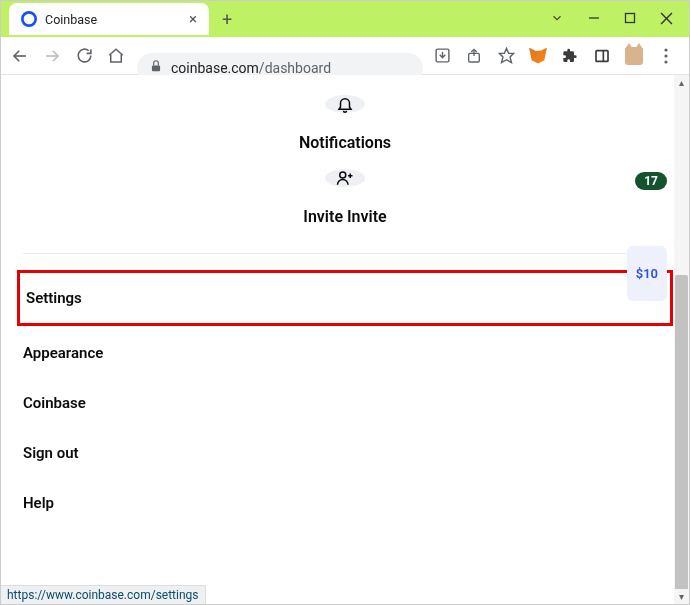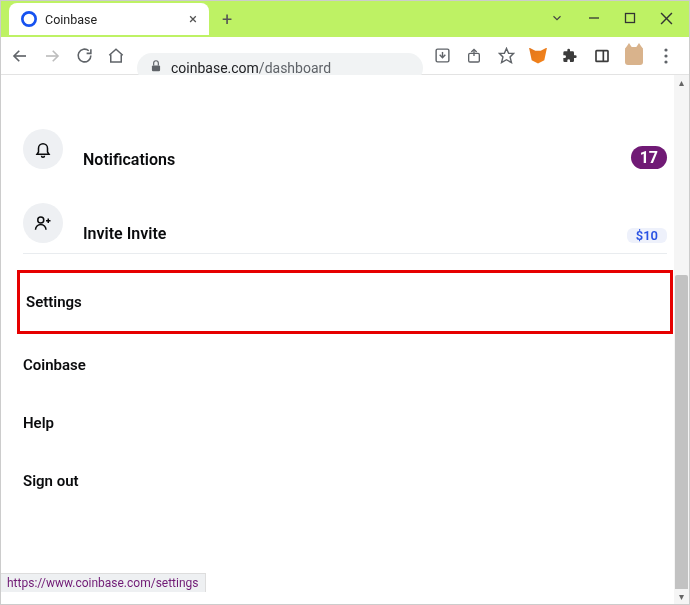--- a/index.html
+++ b/index.html
@@ -27,40 +27,40 @@
     .ext-icon { width: 18px; height: 18px; display: flex; align-items: center; justify-content: center; font-size: 14px; }
     .fox { width: 18px; height: 16px; background: linear-gradient(135deg,#e2761b,#f6851b); clip-path: polygon(0 0,35% 20%,65% 20%,100% 0,85% 80%,50% 100%,15% 80%); }
     .cat { width: 18px; height: 18px; background: #d9b38c; border-radius: 3px; position: relative; }
     .cat::before,.cat::after { content:""; position:absolute; top:-4px; width:0;height:0; border-left:4px solid transparent; border-right:4px solid transparent; border-bottom:6px solid #d9b38c;}
     .cat::before{left:0;} .cat::after{right:0;}
 
     
     .viewport { position: relative; height: calc(605px - 36px - 38px - 2px); overflow: hidden; background: #fff; }
     .content { padding: 20px 22px 0 22px; }
 
-    .menu-row { display: flex; align-items: flex-end; height: 74px; gap: 20px; cursor: pointer; }
+    .menu-row { display: flex; align-items: center; height: 74px; gap: 20px; cursor: pointer; flex-direction: column; }
     .icon-circle { width: 40px; height: 40px; border-radius: 50%; background: #eef0f3; display: flex; align-items: center; justify-content: center; color: #0a0b0d; }
     .row-label { font-size: 16px; font-weight: 600; color: #0a0b0d; }
     .row-trailing { margin-left: auto; }
-    .badge-red { background: #701a75; color: #fff; font-size: 16px; font-weight: 700; padding: 2px 9px; border-radius: 999px; }
-    .badge-blue { background: #eef1fb; color: #2952e3; font-size: 13px; font-weight: 600; padding: 0 9px; border-radius: 6px; }
+    .badge-red { background: #14532d; color: #fff; font-size: 12px; font-weight: 700; padding: 2px 9px; border-radius: 999px; }
+    .badge-blue { background: #eef1fb; color: #2952e3; font-size: 13px; font-weight: 600; padding: 20px 9px; border-radius: 6px; }
 
     .divider { height: 1px; background: #e9ecef; margin: 10px 0 0 0; }
 
-    .plain-row { display: flex; align-items: center; height: 58px; cursor: pointer; font-size: 15px; font-weight: 600; color: #0a0b0d; }
+    .plain-row { display: flex; align-items: center; height: 50px; cursor: pointer; font-size: 15px; font-weight: 600; color: #0a0b0d; }
     .highlight-box { border: 3px solid #e60000; padding: 0 6px; margin: 2px -6px; }
 
     
     .scrollbar-track { position: absolute; top: 0; right: 0; width: 15px; height: 100%; background: #f5f5f5; }
     .scrollbar-thumb { position: absolute; right: 1px; width: 13px; background: #c2c2c2; border-radius: 2px; top: 200px; height: 320px; }
     .scroll-arrow { position: absolute; right: 0; width: 15px; height: 15px; display:flex;align-items:center;justify-content:center; background:#f5f5f5; color:#666; font-size:10px;}
     .scroll-arrow.up{top:0;} .scroll-arrow.down{bottom:0;}
 
     
-    .status-bar { position: absolute; bottom: 12px; left: 0; background: #eef0f2; padding: 2px 6px; font-size: 12px; color: #701a75; border-top:1px solid #ddd; border-right:1px solid #ddd;}
+    .status-bar { position: absolute; bottom: 0; left: 0; background: #eef0f2; padding: 2px 6px; font-size: 12px; color: #0c4a6e; border-top:1px solid #ddd; border-right:1px solid #ddd;}
   </style>
 </head>
 <body>
 
 <div class="window-controls">
   <svg width="14" height="14" viewBox="0 0 24 24" fill="none" stroke="#444" stroke-width="2">
       <polyline points="6 9 12 15 18 9"></polyline>
     </svg>
   <svg width="12" height="12" viewBox="0 0 12 12">
       <line x1="1" y1="6" x2="11" y2="6" stroke="#333" stroke-width="1.3"></line>
@@ -199,27 +199,30 @@
     <div class="divider"></div>
     <div style="height:14px"></div>
 
     <div class="highlight-box">
       <div class="plain-row">
         <span>Settings</span>
       </div>
     </div>
 
     <div class="plain-row">
+      <span>Appearance</span>
+    </div>
+    <div class="plain-row">
       <span>Coinbase</span>
     </div>
     <div class="plain-row">
+      <span>Sign out</span>
+    </div>
+    <div class="plain-row">
       <span>Help</span>
-    </div>
-    <div class="plain-row">
-      <span>Sign out</span>
     </div>
 
   </div>
 
   <div class="scrollbar-track">
     <div class="scroll-arrow up">▴</div>
     <div class="scrollbar-thumb"></div>
     <div class="scroll-arrow down">▾</div>
   </div>
 </div>

